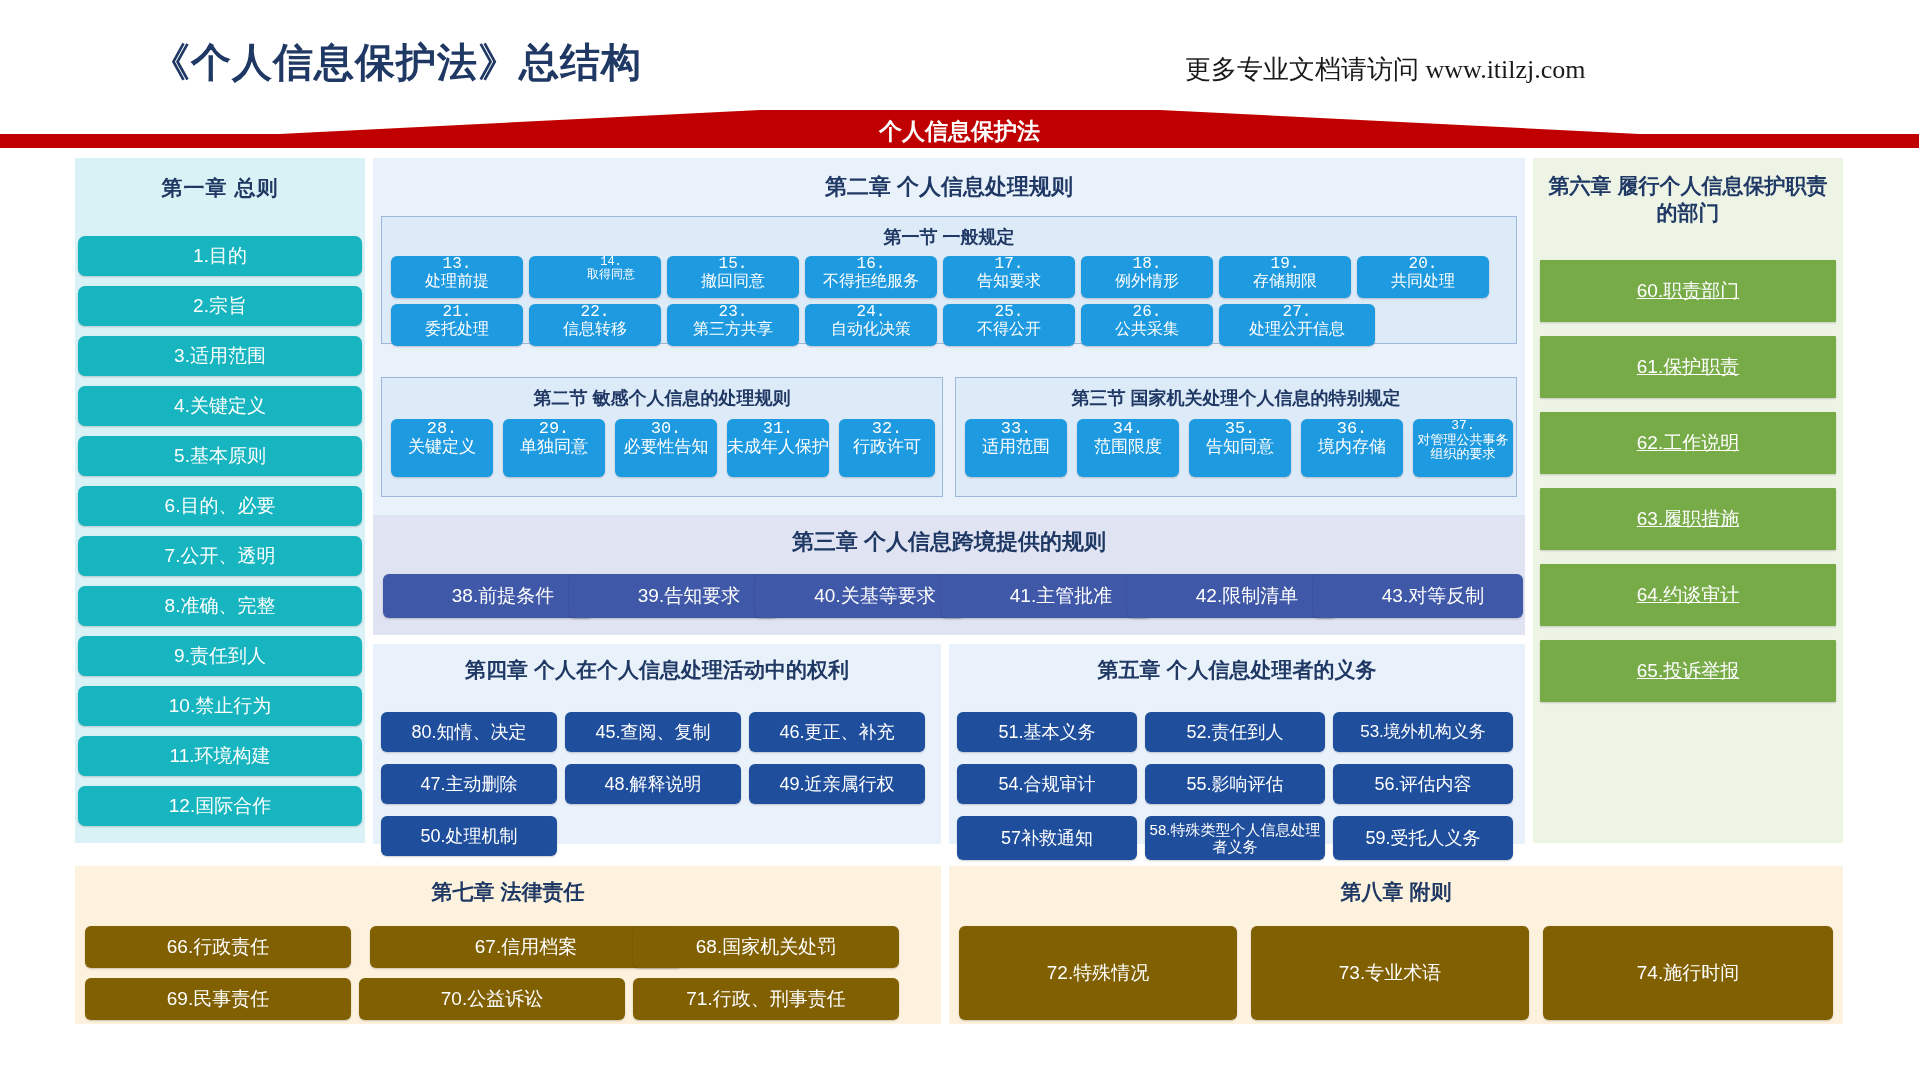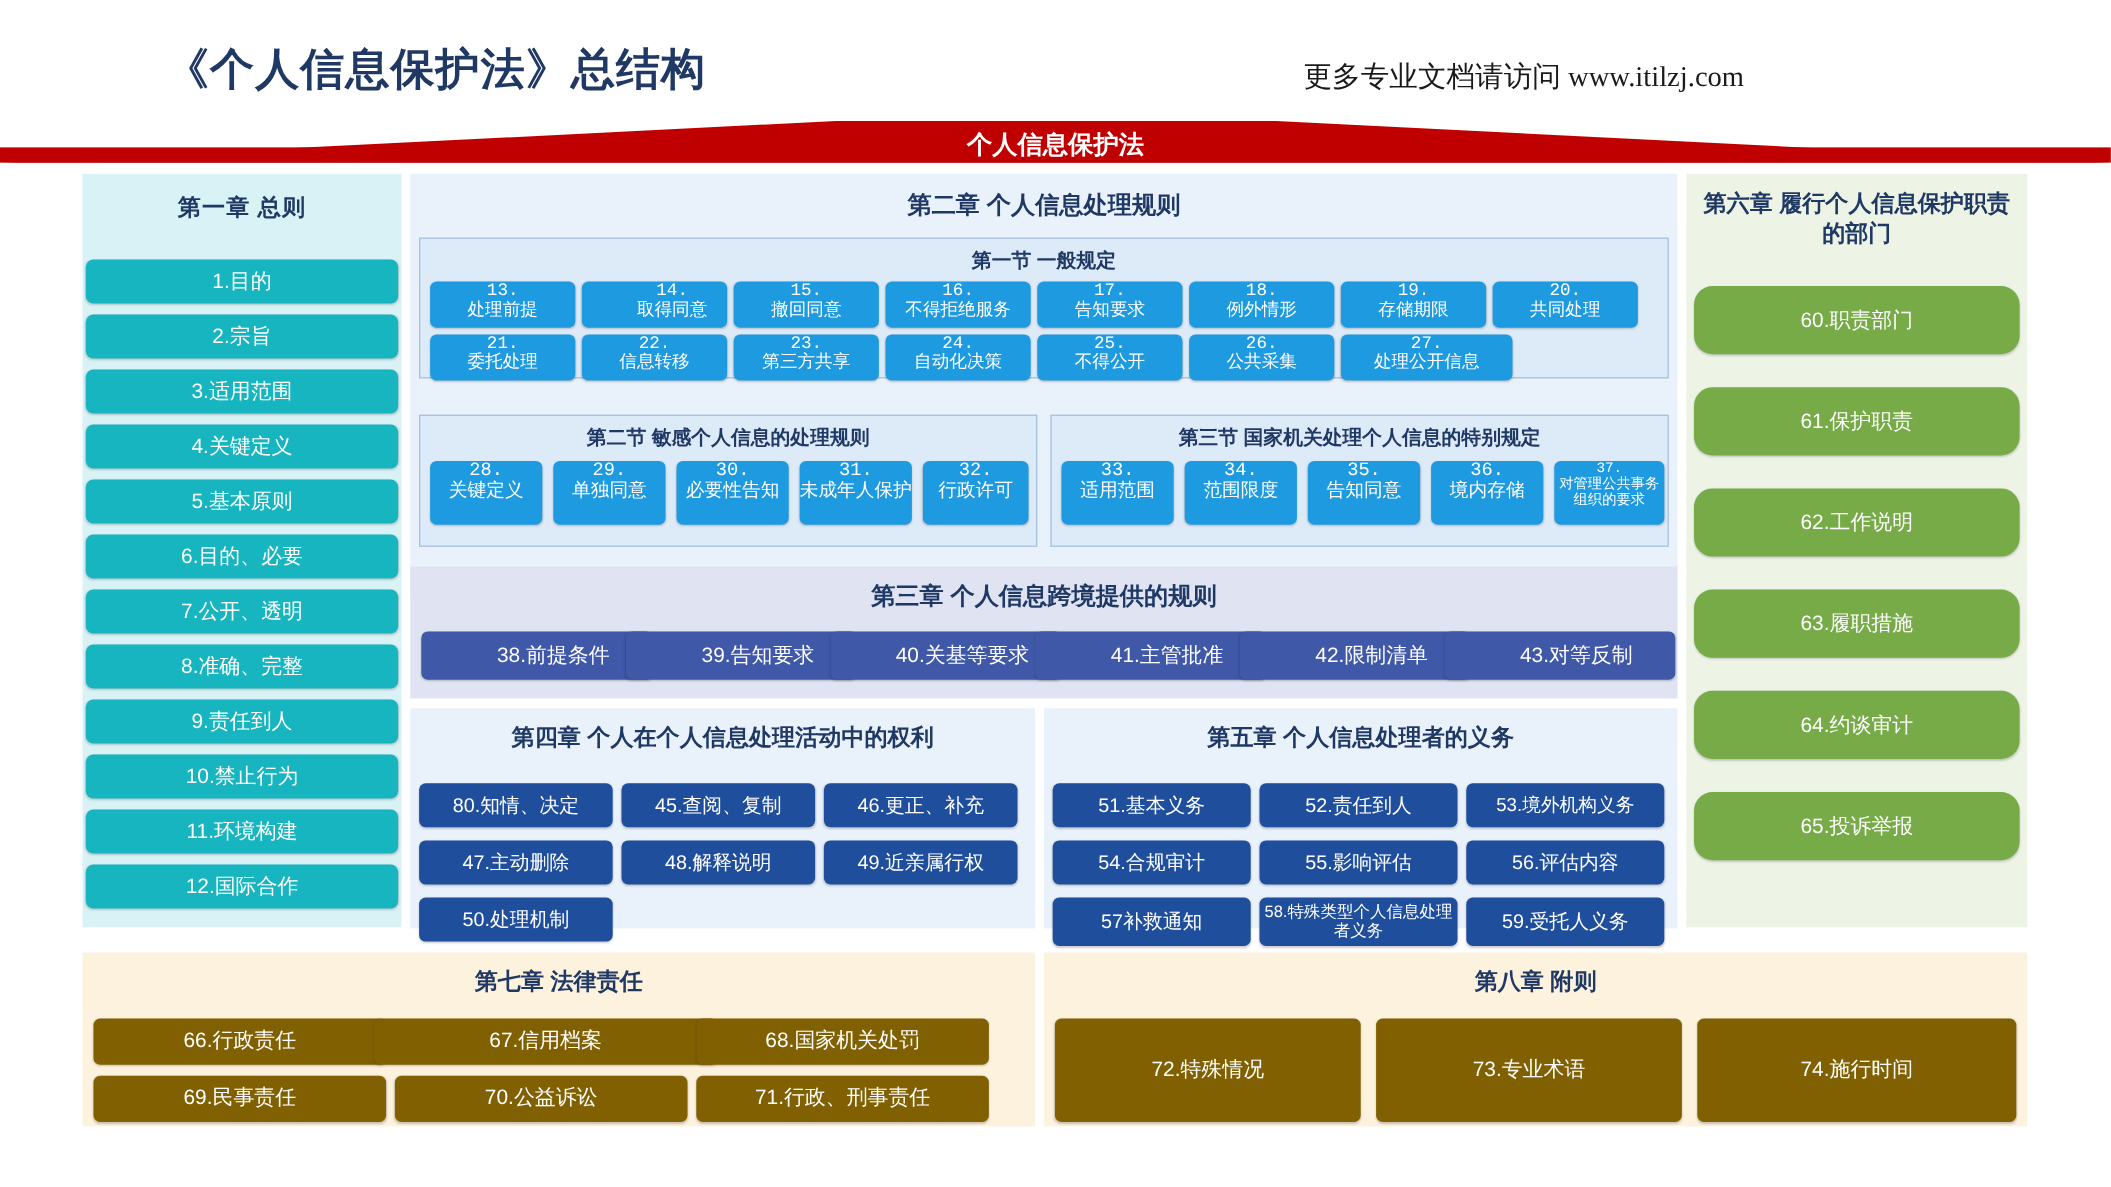--- a/index.html
+++ b/index.html
@@ -89,24 +89,25 @@
     display:flex;align-items:center;justify-content:center;text-align:center;
     font-size:18px;line-height:1.15;
     box-shadow:0 1px 2px rgba(0,0,0,.2);
   }
 
   
   .ch6{left:1533px;top:158px;width:310px;height:685px;background:#edf4e6;}
   .ch6 .panel-title{font-size:21px;padding:14px 14px 0 14px;line-height:1.3;}
   .ch6-list{position:absolute;left:1540px;top:260px;width:296px;}
   .ch6-item{
-    height:62px;margin-bottom:30px;border-radius:17px;
+    height:62px;margin-bottom:14px;border-radius:1px;
     background:#76ab48;color:#ffffff;font-size:19px;
     display:flex;align-items:center;justify-content:center;
     box-shadow:0 1px 2px rgba(0,0,0,.18);
+    text-decoration:underline;
   }
 
   
   .ch7{left:75px;top:866px;width:866px;height:158px;background:#fdf2dd;}
   .ch8{left:949px;top:866px;width:894px;height:158px;background:#fdf2dd;}
   .ch7 .panel-title,.ch8 .panel-title{font-size:21px;padding-top:12px;}
   .chip-o{
     position:absolute;background:#806000;color:#fff;border-radius:6px;
     display:flex;align-items:center;justify-content:center;text-align:center;
     font-size:19px;line-height:1.15;
@@ -152,21 +153,21 @@
   </div>
 
   <div class="sec sec1">
     <div class="sec-title">第一节 一般规定</div>
   </div>
 
   <div class="chip two" style="left:391px;top:256px;width:132px;height:42px;font-size:16px;">
     <span>13.</span>
     <span>处理前提</span>
   </div>
-  <div class="chip two" style="left:529px;top:256px;width:132px;height:42px;font-size:16px;padding-left:32px;">
+  <div class="chip two" style="left:529px;top:256px;width:132px;height:42px;font-size:12px;padding-left:32px;">
     <span>14.</span>
     <span>取得同意</span>
   </div>
   <div class="chip two" style="left:667px;top:256px;width:132px;height:42px;font-size:16px;">
     <span>15.</span>
     <span>撤回同意</span>
   </div>
   <div class="chip two" style="left:805px;top:256px;width:132px;height:42px;font-size:16px;">
     <span>16.</span>
     <span>不得拒绝服务</span>
@@ -308,21 +309,21 @@
     <div class="ch6-item">62.工作说明</div>
     <div class="ch6-item">63.履职措施</div>
     <div class="ch6-item">64.约谈审计</div>
     <div class="ch6-item">65.投诉举报</div>
   </div>
 
   <div class="panel ch7">
     <div class="panel-title">第七章 法律责任</div>
   </div>
   <div class="chip-o" style="left:85px;top:926px;width:266px;height:42px;">66.行政责任</div>
-  <div class="chip-o" style="left:340px;top:926px;width:312px;height:42px;text-align:right;">67.信用档案</div>
+  <div class="chip-o" style="left:370px;top:926px;width:312px;height:42px;text-align:right;">67.信用档案</div>
   <div class="chip-o" style="left:633px;top:926px;width:266px;height:42px;">68.国家机关处罚</div>
   <div class="chip-o" style="left:85px;top:978px;width:266px;height:42px;">69.民事责任</div>
   <div class="chip-o" style="left:359px;top:978px;width:266px;height:42px;">70.公益诉讼</div>
   <div class="chip-o" style="left:633px;top:978px;width:266px;height:42px;">71.行政、刑事责任</div>
 
   <div class="panel ch8">
     <div class="panel-title">第八章 附则</div>
   </div>
   <div class="chip-o" style="left:959px;top:926px;width:278px;height:94px;">72.特殊情况</div>
   <div class="chip-o" style="left:1251px;top:926px;width:278px;height:94px;">73.专业术语</div>

